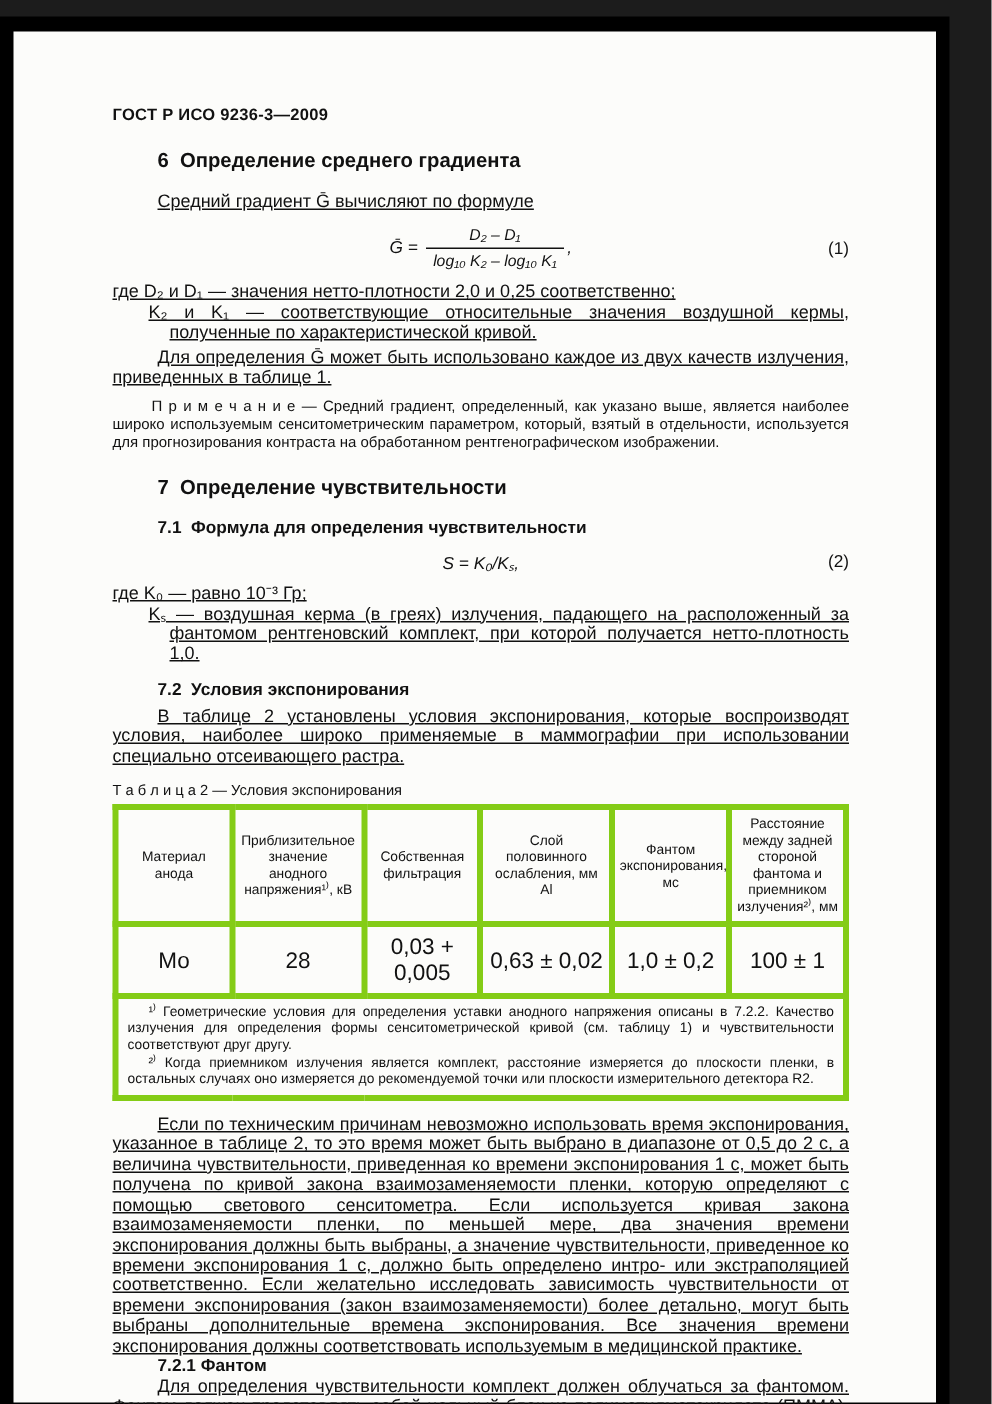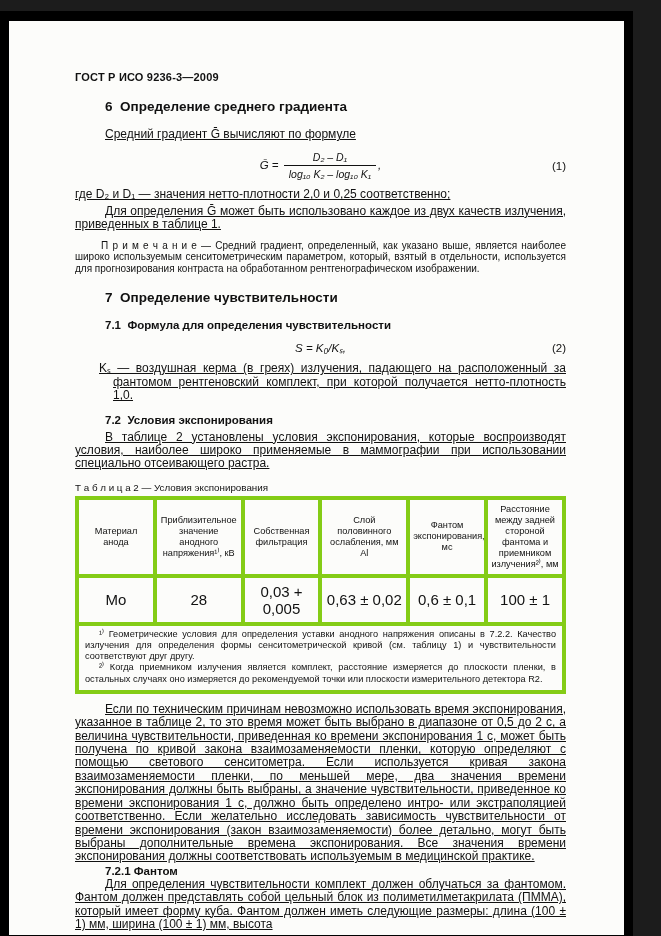--- a/index.html
+++ b/index.html
@@ -52,35 +52,37 @@
 
       <p class="body indent">Средний градиент Ḡ вычисляют по формуле</p>
 
       <div class="formula-row">
         <span>Ḡ =</span>
         <span class="frac"><span class="num">D₂ – D₁</span><span class="den">log₁₀ K₂ – log₁₀ K₁</span></span><span>,</span>
         <span class="f-num">(1)</span>
       </div>
 
       <p class="body where-first">где D₂ и D₁ — значения нетто-плотности 2,0 и 0,25 соответственно;</p>
+      <p class="body where-rest">K₂ и K₁ — соответствующие относительные значения воздушной кермы, полученные по характеристической кривой.</p>
 
       <p class="body indent mt-sm">Для определения Ḡ может быть использовано каждое из двух качеств излучения, приведенных в таблице 1.</p>
 
       <p class="note">П р и м е ч а н и е — Средний градиент, определенный, как указано выше, является наиболее широко используемым сенситометрическим параметром, который, взятый в отдельности, используется для прогнозирования контраста на обработанном рентгенографическом изображении.</p>
 
       <div class="h-sec">7&nbsp;&nbsp;Определение чувствительности</div>
 
       <div class="h-sub">7.1&nbsp;&nbsp;Формула для определения чувствительности</div>
 
 
       <div class="formula-row">
         <span>S = K₀/Kₛ,</span>
         <span class="f-num">(2)</span>
       </div>
 
+      <p class="body where-first">где K₀ — равно 10⁻³ Гр;</p>
       <p class="body where-rest">Kₛ — воздушная керма (в греях) излучения, падающего на расположенный за фантомом рентгеновский комплект, при которой получается нетто-плотность 1,0.</p>
 
       <div class="h-sub">7.2&nbsp;&nbsp;Условия экспонирования</div>
 
       <p class="body indent">В таблице 2 установлены условия экспонирования, которые воспроизводят условия, наиболее широко применяемые в маммографии при использовании специально отсеивающего растра.</p>
 
       <div class="table-caption">Т а б л и ц а  2 — Условия экспонирования</div>
 
       <table class="t2">
         <colgroup>
@@ -100,21 +102,21 @@
             <th>Фантом экспонирования, мс</th>
             <th>Расстояние между задней стороной фантома и приемником излучения²⁾, мм</th>
           </tr>
         </thead>
         <tbody>
           <tr>
             <td class="cell">Мо</td>
             <td class="cell">28</td>
             <td class="cell">0,03 + 0,005</td>
             <td class="cell">0,63 ± 0,02</td>
-            <td class="cell">0,6 ± 0,1</td>
+            <td class="cell">1,0 ± 0,2</td>
             <td class="cell">100 ± 1</td>
           </tr>
           <tr>
             <td class="fnotes" colspan="6">
               <p class="fnote">¹⁾ Геометрические условия для определения уставки анодного напряжения описаны в 7.2.2. Качество излучения для определения формы сенситометрической кривой (см. таблицу 1) и чувствительности соответствуют друг другу.</p>
               <p class="fnote">²⁾ Когда приемником излучения является комплект, расстояние измеряется до плоскости пленки, в остальных случаях оно измеряется до рекомендуемой точки или плоскости измерительного детектора R2.</p>
             </td>
           </tr>
         </tbody>
       </table>

